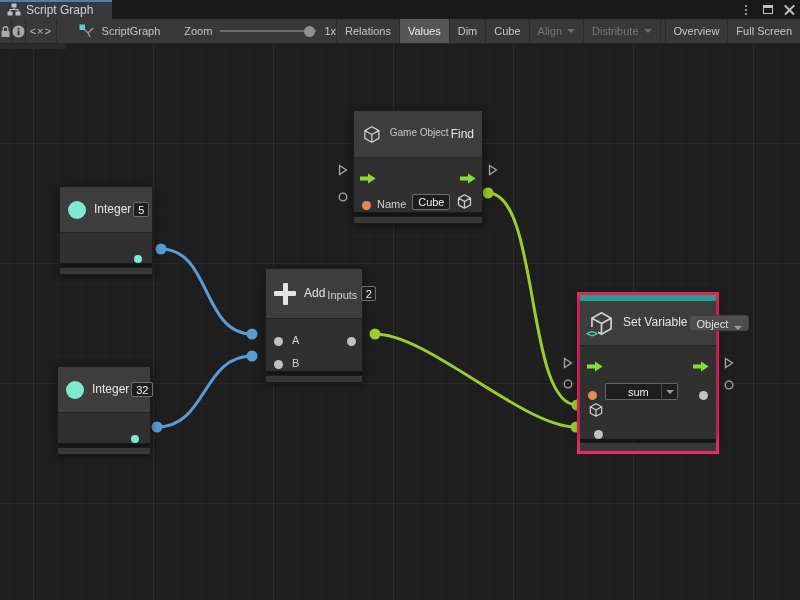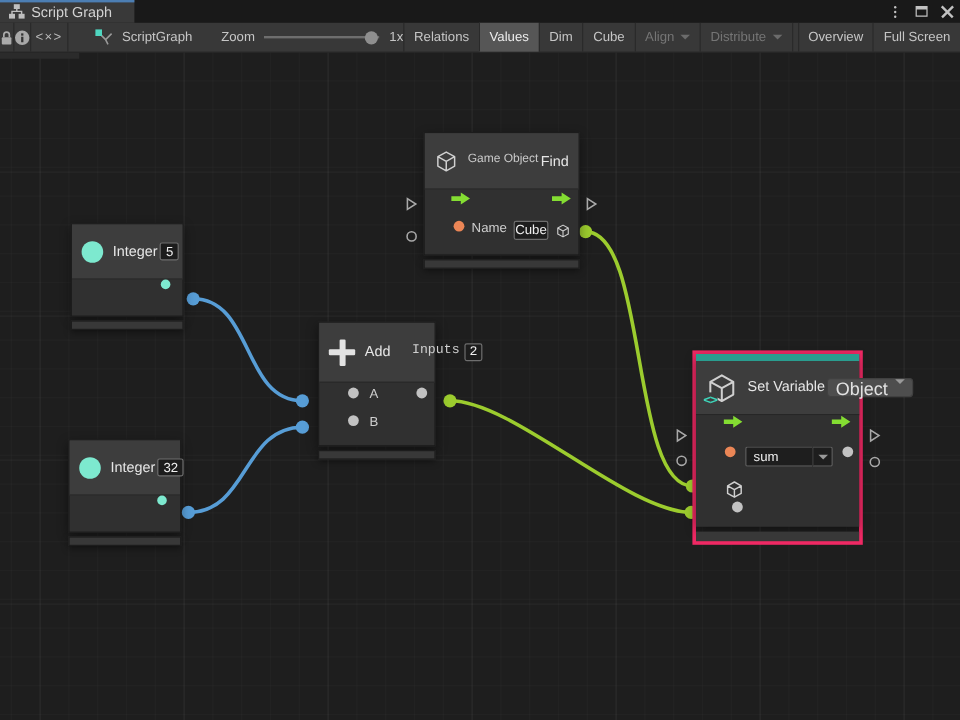--- a/index.html
+++ b/index.html
@@ -54,44 +54,44 @@
     background-position:33px -21px,33px -21px,9px -1px,9px -1px; }
   .wires { position:absolute; top:0; left:0; width:800px; height:556px; z-index:1; }
 
   
   .node { position:absolute; z-index:2; }
   .node-main { background:#303030; border:1px solid #1C1C1C; box-shadow:0 3px 9px rgba(0,0,0,0.45); }
   .n-header { background:#3D3D3D; border-bottom:1px solid #262626; display:flex; align-items:center; gap:8px; padding:0 8px; }
   .n-title { font-size:12px; color:#E6E6E6; white-space:nowrap; }
   .n-sub { font-size:10px; color:#C9C9C9; white-space:nowrap; }
   .n-footer { margin-top:3px; height:8px; background:#383838; border:1px solid #1C1C1C; box-shadow:0 2px 6px rgba(0,0,0,0.4); }
-  .row { display:flex; align-items:flex-start;margin-left:16px; }
+  .row { display:flex; align-items:flex-end; }
   .dot { border-radius:50%; flex:none; }
   .dot.gray { width:9px; height:9px; background:#C2C2C2; }
   .dot.orange { width:9px; height:9px; background:#EB8656; }
   .dot.teal { width:8px; height:8px; background:#7DE9CF; }
   .port-label { font-size:11px; color:#CFCFCF; }
   .field { background:#1D1D1D; border:1px solid #6E6E6E; border-radius:2px; color:#F0F0F0;
            font-size:11px; display:flex; align-items:center; justify-content:center; }
   .int-circle { width:18px; height:18px; border-radius:50%; background:#7DE9CF; flex:none; }
   .hstack { display:flex; flex-direction:row; gap:2px; }
   .plus-icon { position:relative; width:22px; height:22px; flex:none; }
   .plus-icon::before { content:""; position:absolute; left:0; top:8.5px; width:22px; height:5px; background:#E3E3E3; border-radius:1px; }
   .plus-icon::after { content:""; position:absolute; left:8.5px; top:0; width:5px; height:22px; background:#E3E3E3; border-radius:1px; }
   .ext { position:absolute; z-index:3; }
   .vicon { position:relative; width:27px; height:27px; flex:none; }
   .vicon .vteal { position:absolute; left:-2px; bottom:-3px; font-family:"DejaVu Sans Mono", monospace;
                   font-weight:bold; font-size:11px; color:#3ED6BB; background:#3D3D3D; padding-right:1px; letter-spacing:-1px;}
   .dd { display:flex; align-items:center; }
   .dd .dd-label { background:#1E1E1E; border:1px solid #646464; border-right:none; border-radius:2px 0 0 2px;
-                  height:17px; width:56px; color:#F0F0F0; font-size:11px; display:flex; align-items:center; padding-left:6px; }
+                  height:17px; width:56px; color:#F0F0F0; font-size:11px; display:flex; align-items:center; padding-left:22px; }
   .dd .dd-arrow { background:#1E1E1E; border:1px solid #646464; border-radius:0 2px 2px 0; height:17px; width:17px;
                   display:flex; align-items:center; justify-content:center; border-left:1px solid #4A4A4A;}
   .kind-dd { background:#4E4E4E; border:1px solid #404040; border-radius:3px; height:16px; padding:0 6px;
-             display:flex; align-items:flex-start; gap:6px; color:#E2E2E2; font-size:15px; cursor:pointer; }
+             display:flex; align-items:flex-end; gap:6px; color:#E2E2E2; font-size:11px; cursor:pointer; }
   .selected { box-shadow:0 0 0 3px #EF2964; }
   .tealbar { height:6px; background:#2A9D8F; }
 </style>
 </head>
 <body>
 
 <div class="window">
 
   <div class="tabbar">
     <div class="tab">
@@ -235,21 +235,21 @@
       </div>
       <div class="n-footer"></div>
     </div>
 
     <div class="node" style="left:265px; top:224px; width:98px;">
       <div class="node-main">
         <div class="n-header" style="height:50px;">
           <span class="plus-icon"></span>
           <div class="hstack">
             <span class="n-title">Add</span>
-            <span class="row" style="gap:4px;font-family:Liberation Mono, monospace;">
+            <span class="row" style="gap:4px;">
               <span class="port-label">Inputs</span>
               <span class="field" style="width:15px;height:15px;">2</span>
             </span>
           </div>
         </div>
         <div style="padding:4px 0 2px 0;">
           <div class="row" style="height:23px; padding:0 6px 0 8px;">
             <span class="dot gray"></span>
             <span class="port-label" style="margin-left:9px;">A</span>
             <span class="dot gray" style="margin-left:auto;"></span>

